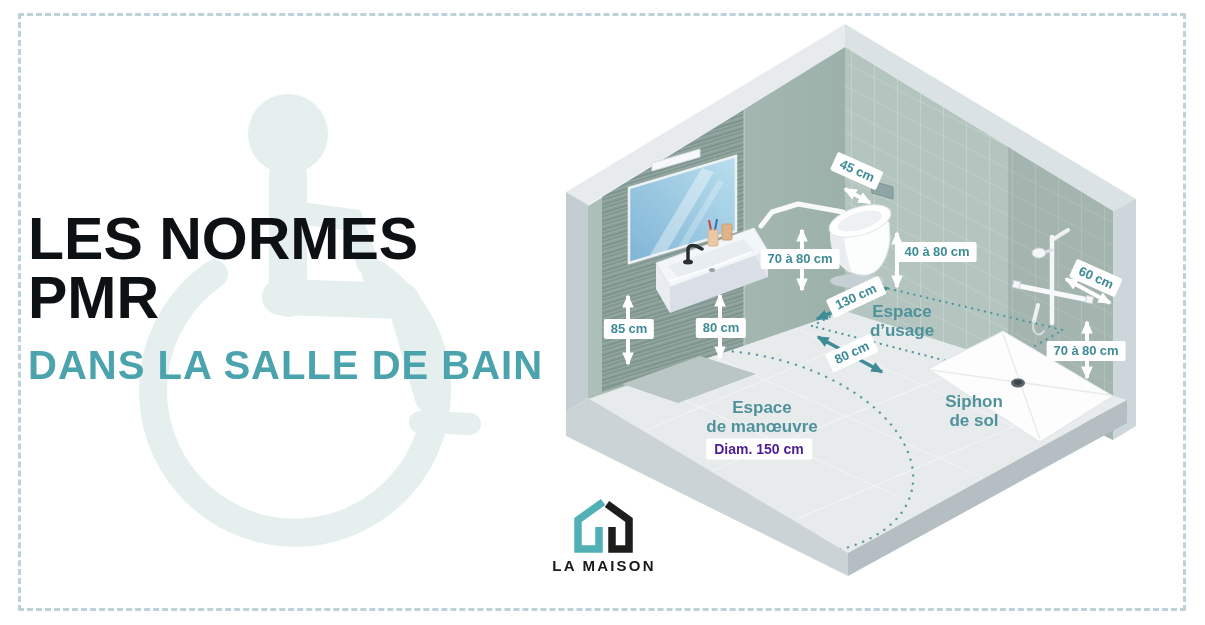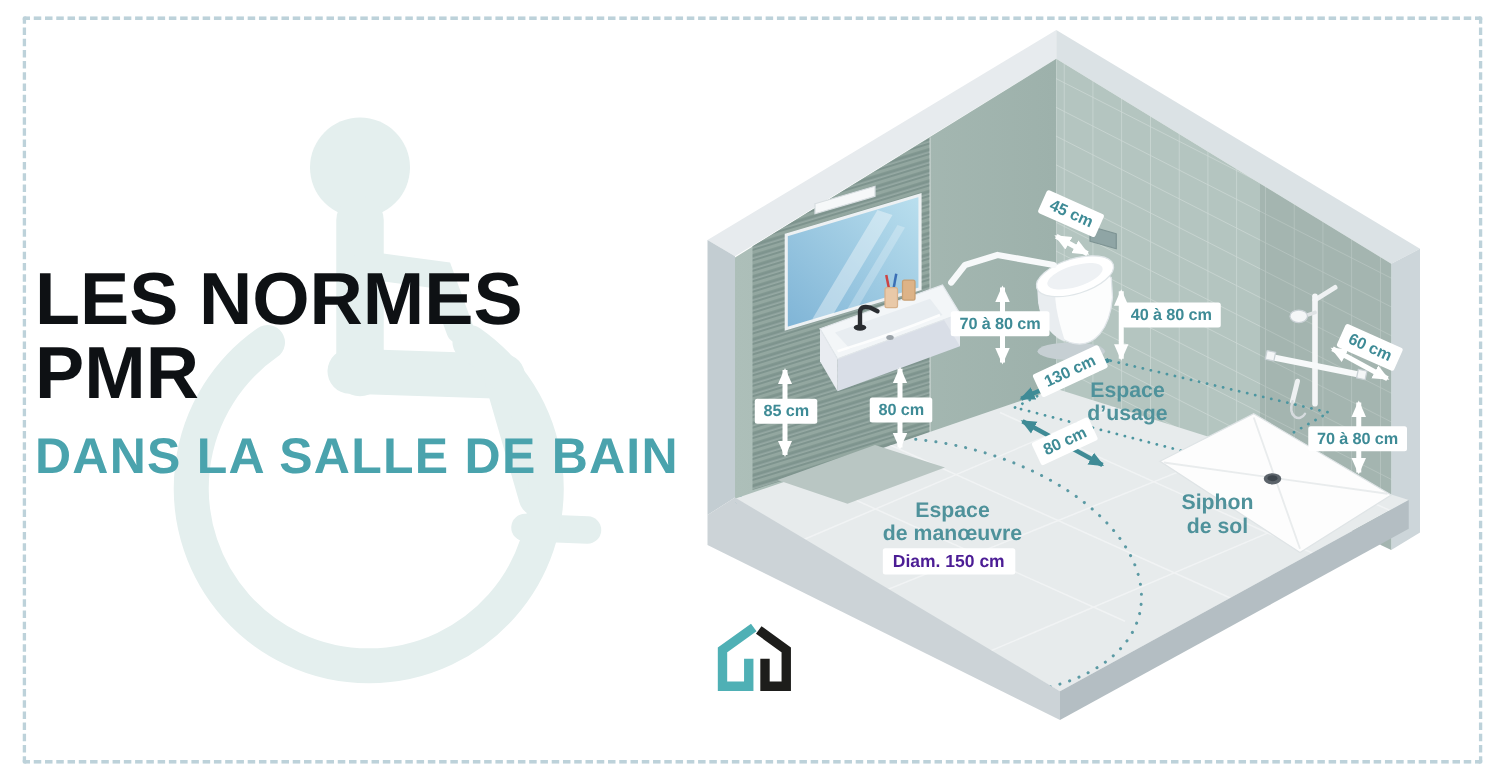--- a/index.html
+++ b/index.html
@@ -200,13 +200,14 @@
   <div>Espace</div>
   <div>de manœuvre</div>
 </div>
 <div class="diam" style="left:759px;top:449px;">Diam. 150 cm</div>
 <div class="area" style="left:974px;top:412px;">
   <div>Siphon</div>
   <div>de sol</div>
 </div>
 
 <div class="brand-text">
+  <div class="brand-line1">LA MAISON</div>
 </div>
 
 </body></html>

